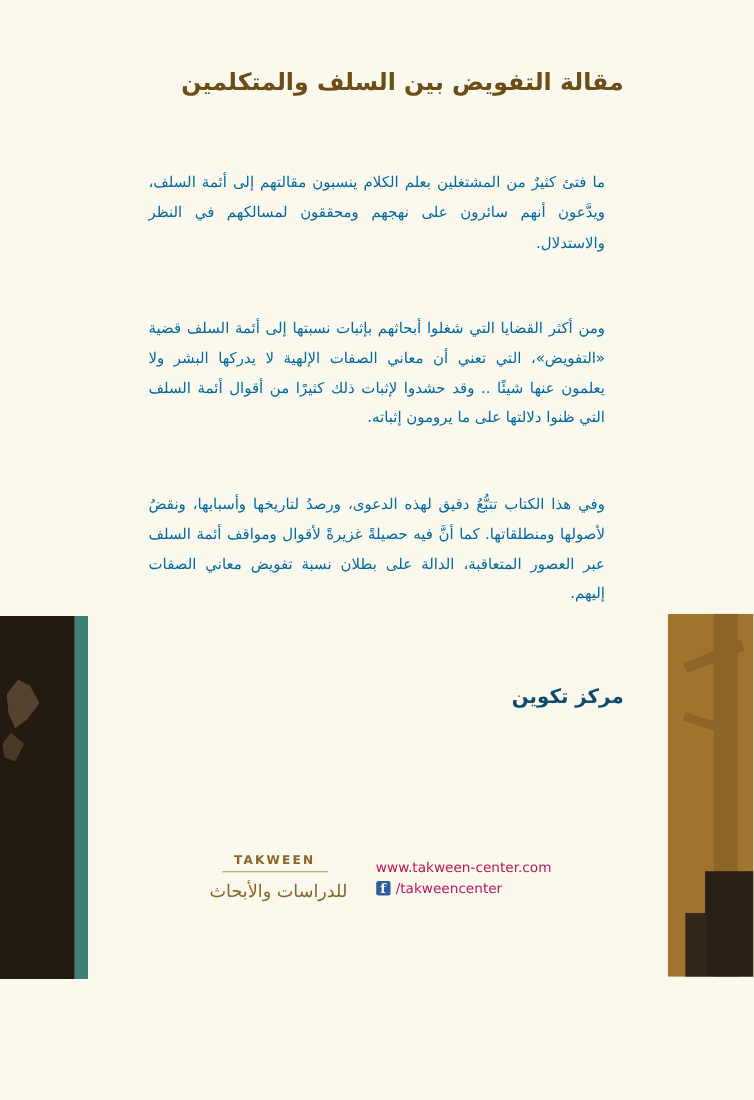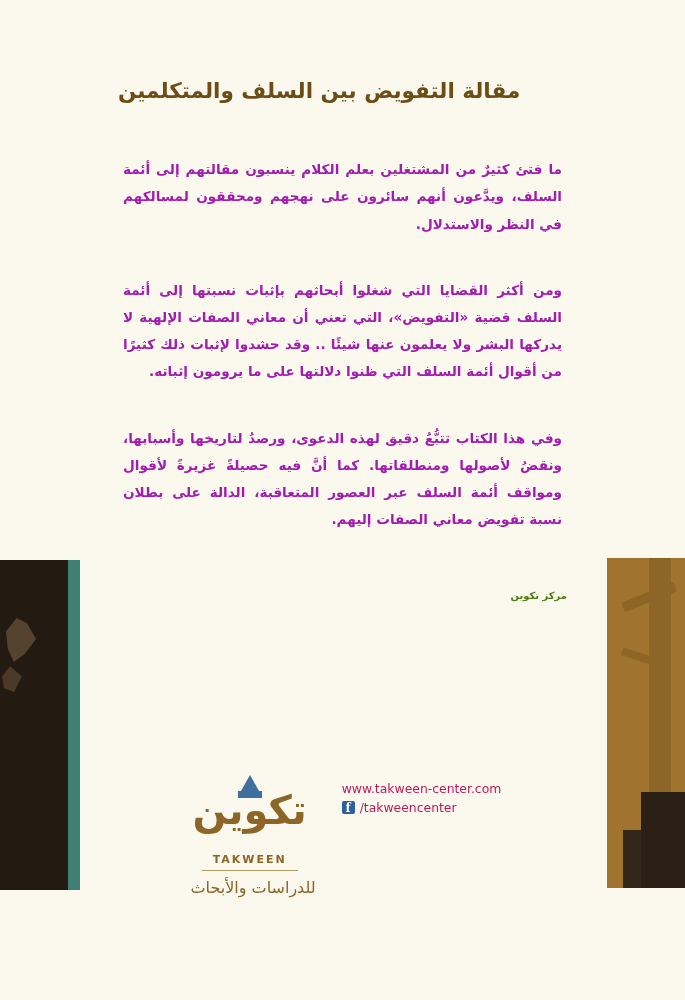--- a/index.html
+++ b/index.html
@@ -127,48 +127,47 @@
   
   .content {
     position: relative;
     z-index: 5;
     padding: 0 118px;
     box-sizing: border-box;
   }
 
   .title {
     margin: 0;
-    padding-top: 75px;
-    text-align: left;
+    padding-top: 60px;
+    text-align: right;
     font-size: 21.5px;
     font-weight: bold;
     color: #6d4c16;
     letter-spacing: 0;
     line-height: 1.5;
   }
 
   .para {
-    margin: 5px;
+    margin: 17px;
     padding-top: 34px;
     text-align: justify;
     text-align-last: right;
     font-size: 13.6px;
     line-height: 2.0;
-    color: #a21caf;
+    color: #0369a1;
     direction: rtl;
-    font-weight: bold;
   }
   .para.first { padding-top: 44px; }
 
   .publisher {
     margin: 0;
     padding-top: 52px;
-    font-size: 10px;
-    font-weight: bold;
-    color: #4d7c0f;
+    font-size: 18px;
+    font-weight: bold;
+    color: #0c4a6e;
     text-align: right;
   }
 
   
   .footer {
     position: absolute;
     left: 0;
     right: 0;
     top: 775px;
     z-index: 6;
@@ -305,25 +304,20 @@
   <p class="para first">ما فتئ كثيرٌ من المشتغلين بعلم الكلام ينسبون مقالتهم إلى أئمة السلف، ويدَّعون أنهم سائرون على نهجهم ومحققون لمسالكهم في النظر والاستدلال.</p>
   <p class="para">ومن أكثر القضايا التي شغلوا أبحاثهم بإثبات نسبتها إلى أئمة السلف قضية «التفويض»، التي تعني أن معاني الصفات الإلهية لا يدركها البشر ولا يعلمون عنها شيئًا .. وقد حشدوا لإثبات ذلك كثيرًا من أقوال أئمة السلف التي ظنوا دلالتها على ما يرومون إثباته.</p>
   <p class="para">وفي هذا الكتاب تتبُّعُ دقيق لهذه الدعوى، ورصدُ لتاريخها وأسبابها، ونقضُ لأصولها ومنطلقاتها. كما أنَّ فيه حصيلةً غزيرةً لأقوال ومواقف أئمة السلف عبر العصور المتعاقبة، الدالة على بطلان نسبة تفويض معاني الصفات إليهم.</p>
 
   <p class="publisher">مركز تكوين</p>
 </div>
 
 <div class="footer">
 
   <div class="logo">
-    <div class="mark">
-      <div class="dome"></div>
-      <div class="dome-base"></div>
-      <div class="calig">تكوين</div>
-    </div>
     <div class="name">TAKWEEN</div>
     <div class="rule"></div>
     <div class="sub">للدراسات والأبحاث</div>
   </div>
 
   <div class="contact">
     <div class="row">
       <span class="line">www.takween-center.com</span>
     </div>
     <div class="row">

